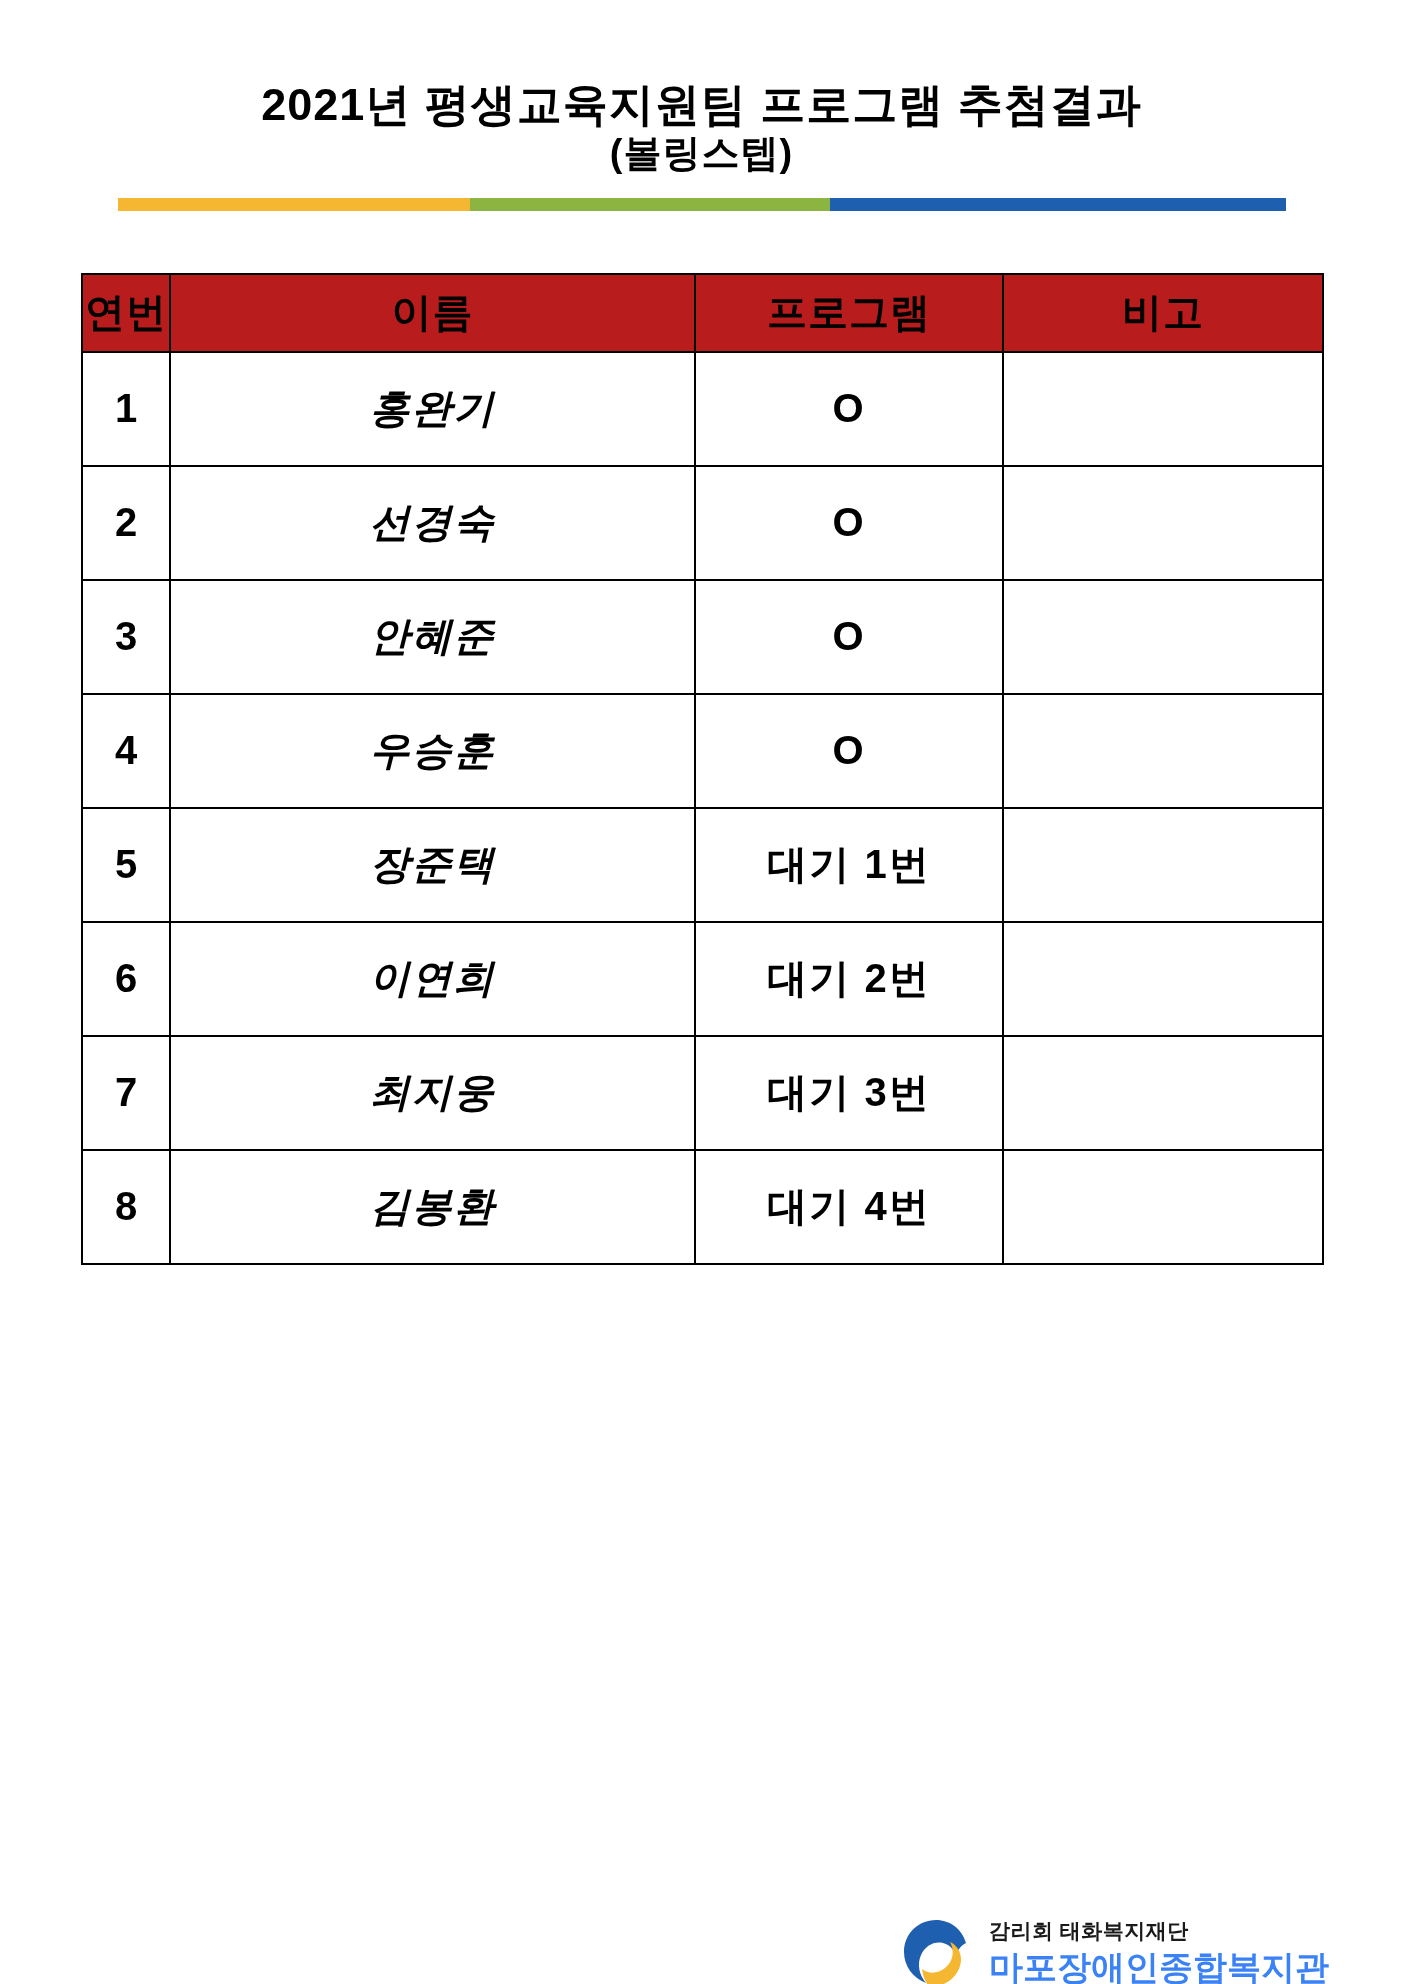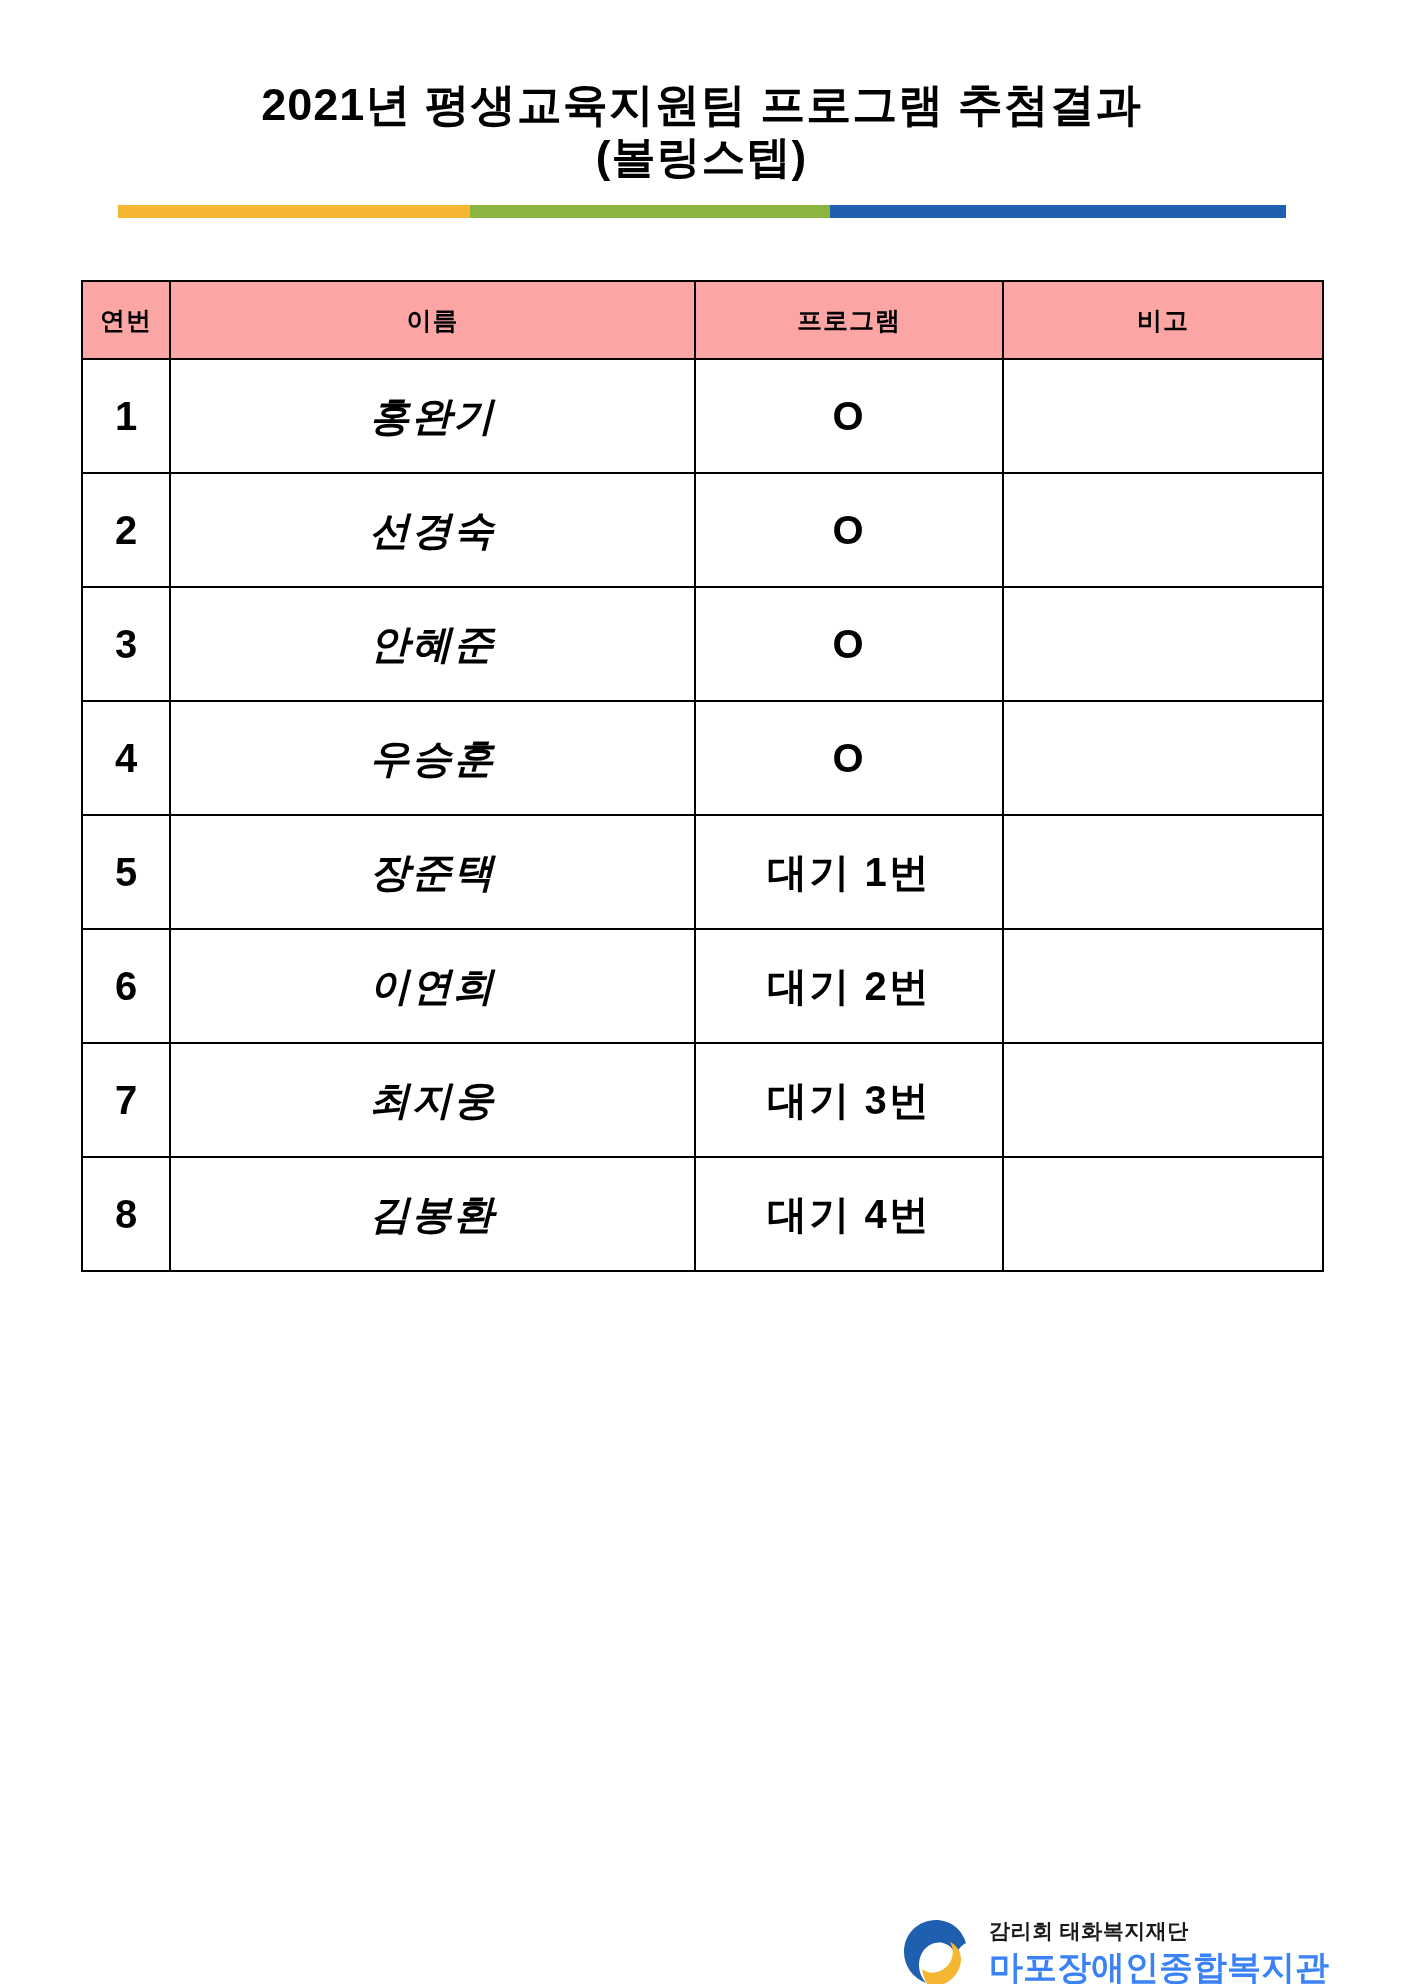--- a/index.html
+++ b/index.html
@@ -29,21 +29,21 @@
     text-align: center;
     line-height: 1.18;
   }
   .title-line {
     font-size: 45px;
     font-weight: bold;
     letter-spacing: 1px;
     white-space: nowrap;
   }
   .title-line.sub {
-    font-size: 44px;
+    font-size: 38px;
   }
 
   
   .rule {
     margin: 22px auto 0 auto;
     width: 1168px;
     height: 13px;
     display: flex;
   }
   .rule-seg { height: 100%; }
@@ -62,23 +62,23 @@
     table-layout: fixed;
   }
   table.result-table th,
   table.result-table td {
     border: 2px solid #000000;
     text-align: center;
     vertical-align: middle;
     font-weight: bold;
   }
   table.result-table thead th {
-    background: #fca5a5;
+    background: #b91c1c;
     height: 74px;
-    font-size: 25px;
+    font-size: 40px;
     letter-spacing: 1px;
   }
   table.result-table tbody td {
     height: 110px;
     font-size: 40px;
     background: #ffffff;
   }
   td.col-no   { font-size: 40px; }
   td.col-name { font-size: 41px; letter-spacing: 2px; font-style: italic; }
   td.col-res  { font-size: 41px; letter-spacing: 2px; }

